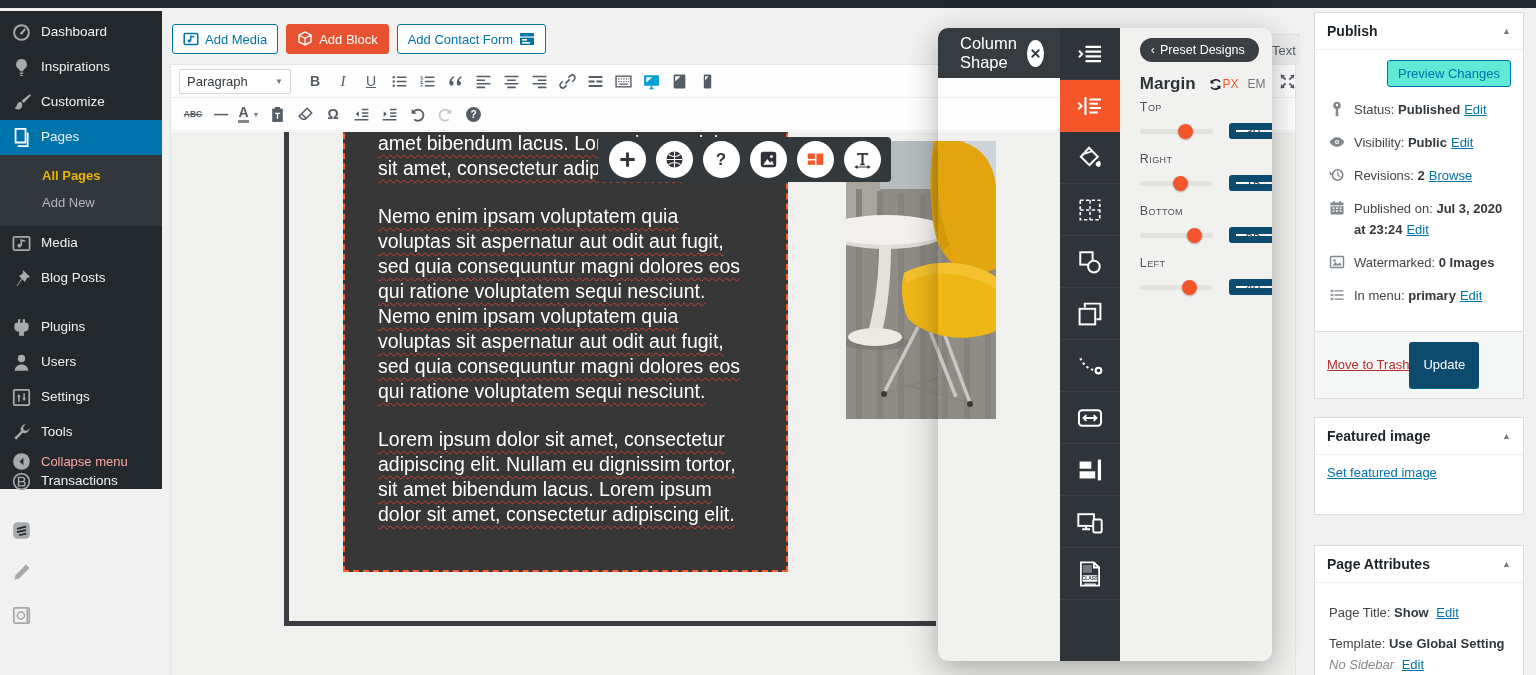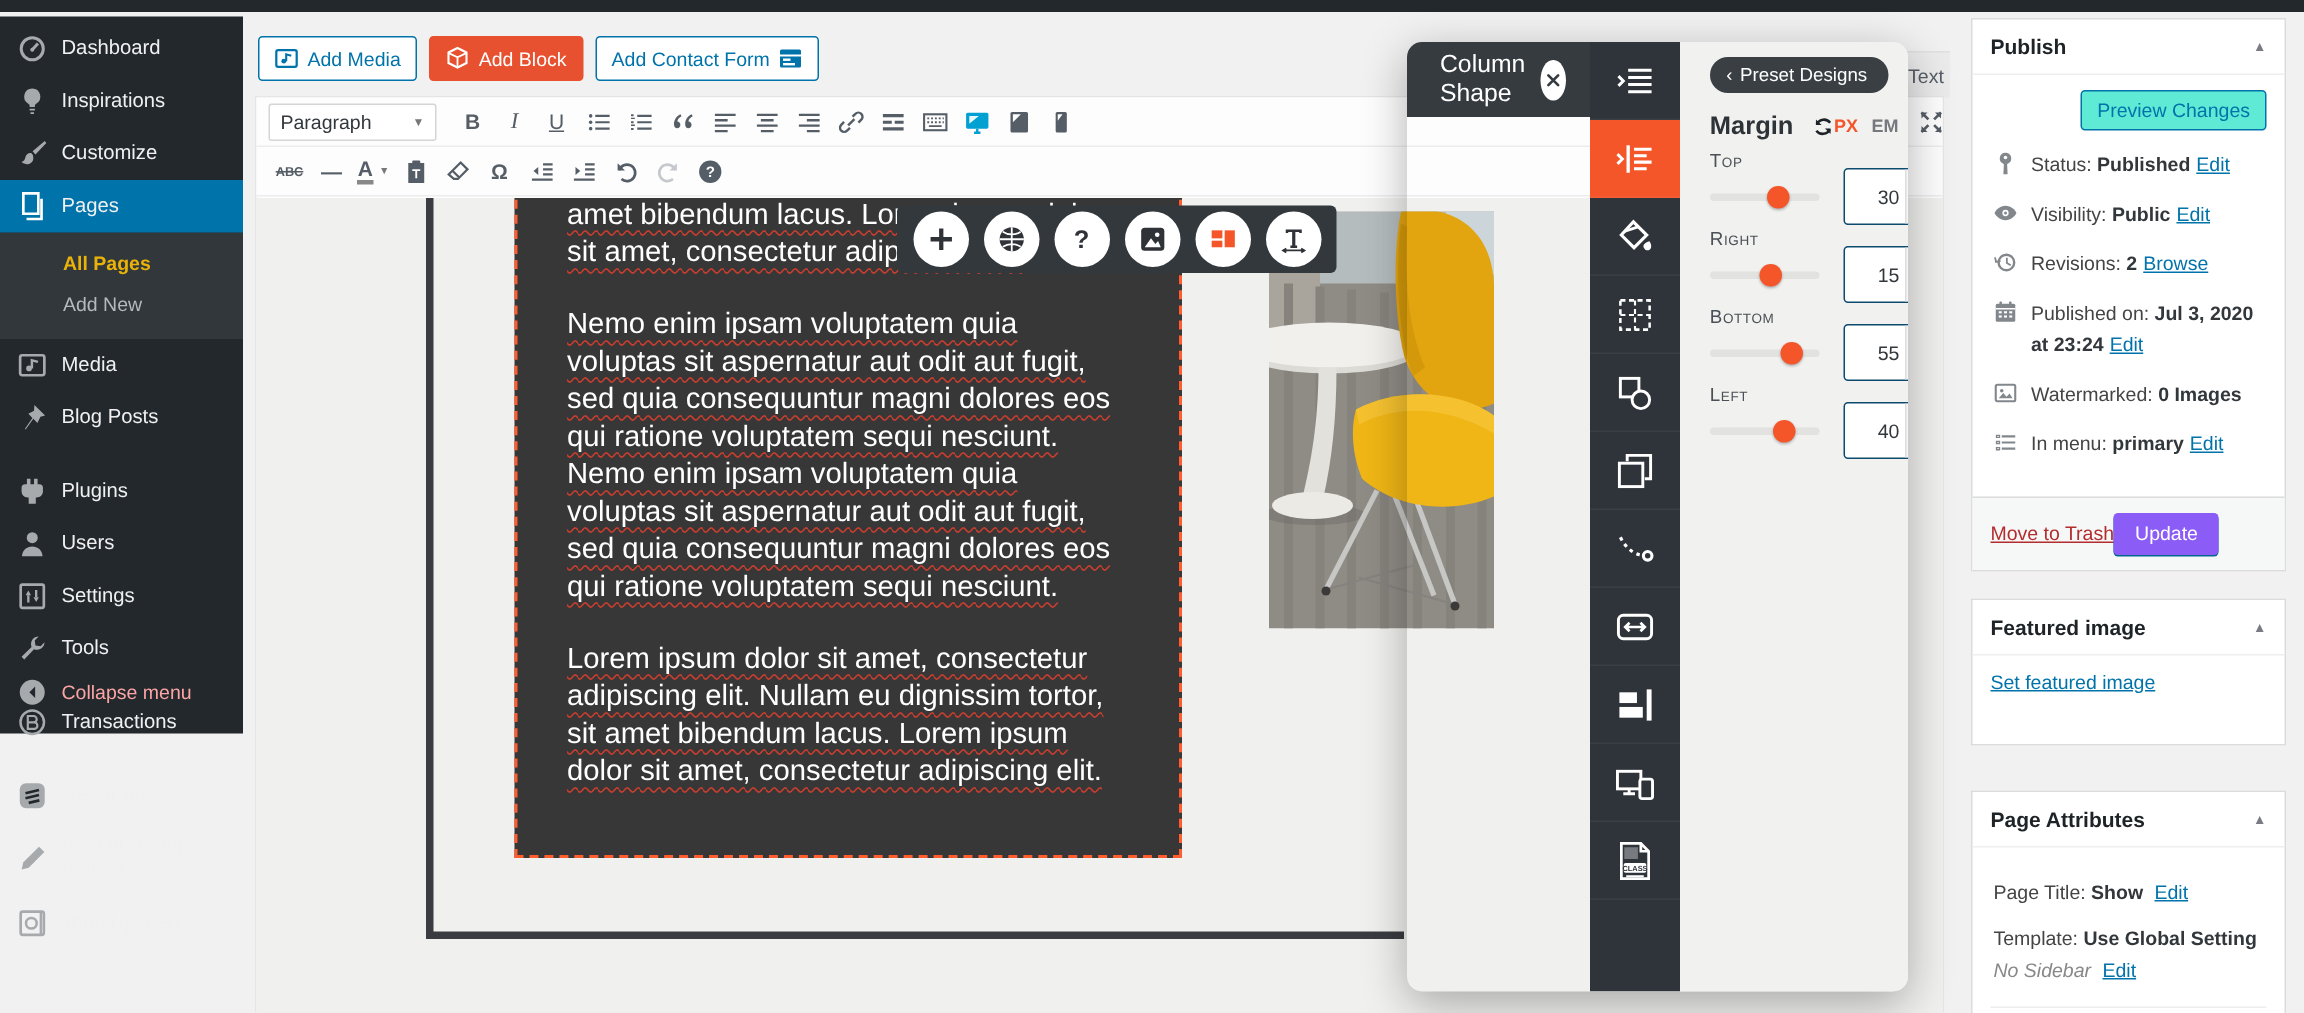--- a/index.html
+++ b/index.html
@@ -64,29 +64,29 @@
   .rail{width:60px;background:#2f343a;flex:0 0 60px}
   .rail-item{height:52px;display:flex;align-items:center;justify-content:center;color:#fff;border-bottom:1px solid rgba(255,255,255,.06);cursor:pointer;position:relative}
   .rail-item .ric{width:26px;height:26px}
   .rail-item.active{background:#f4562a}
   .rail-item.active::after{content:"";position:absolute;right:-9px;top:50%;margin-top:-9px;border:9px solid transparent;border-left-color:#f4562a;z-index:3}
   .panel-content{flex:1;padding:10px 50px 0 20px;position:relative}
   .preset-pill{display:inline-flex;align-items:center;gap:5px;background:#3a3f44;color:#fff;font-size:12.5px;border-radius:13px;padding:5px 14px 5px 11px;margin-bottom:12px}
   .mrow{display:flex;align-items:center;margin-bottom:6px}
   .mtitle{font-size:17px;font-weight:bold;color:#2e3338}
   .refresh{width:15px;height:15px;color:#1d2327;margin-left:12px}
-  .units{margin-left:auto;display:flex;gap:9px;font-size:12px;color:#75797d;font-weight:bold}
+  .units{margin-left:auto;display:flex;gap:9px;font-size:12px;color:#75797d;font-weight:normal}
   .unit{cursor:pointer}
   .unit.active{color:#f4562a}
   .ctl-group{margin-bottom:8px}
   .ctl-label{font-size:12.5px;color:#4a5055;font-variant:small-caps;letter-spacing:.4px;margin-bottom:4px}
   .ctl-row{display:flex;align-items:center;height:26px;position:relative}
   .track{flex:1;height:5px;background:#e2e2e0;border-radius:3px;position:relative;margin-right:16px;cursor:pointer}
   .handle{position:absolute;top:-5px;width:15px;height:15px;border-radius:50%;background:#f4562a;box-shadow:0 1px 2px rgba(0,0,0,.3)}
-  .numbox{width:56px;height:38px;background:#fff;border:1px solid #0c4a6e;border-radius:3px;display:flex;align-items:stretch;overflow:hidden}
+  .numbox{width:56px;height:16px;background:#fff;border:7px solid #0c4a6e;border-radius:3px;display:flex;align-items:stretch;overflow:hidden}
   .numval{flex:1;font-size:13px;color:#32373c;display:flex;align-items:center;justify-content:flex-end;padding-right:4px}
   .spin{width:14px;border-left:1px solid #ddd;background:#f5f5f5;display:flex;flex-direction:column}
   .spin span{flex:1;font-size:6px;line-height:6px;color:#666;display:flex;align-items:center;justify-content:center;cursor:pointer}
   .chain{position:absolute;right:-26px;top:5px;width:16px;height:16px;color:#4a5055;cursor:pointer}
   .panel-scroll{position:absolute;right:4px;top:16px;width:9px;height:557px;background:#a3a3a3;border-radius:5px;cursor:pointer}
 
   
   .right-col{position:absolute;left:1300px;top:8px;width:236px;height:667px;background:#f1f1f1;z-index:2;padding:4px 12px 0 14px}
   .postbox{background:#fff;border:1px solid #dcdcde;margin-bottom:18px}
   .postbox.attrs{margin-top:30px}
@@ -95,21 +95,21 @@
   .pb-caret{font-size:9px;color:#787c82}
   .pb-body{padding:10px 12px 12px;font-size:13px;color:#444}
   .preview-row{text-align:right;margin-bottom:10px}
   .btn-secondary{display:inline-block;border:1px solid #0073aa;color:#0073aa;background:#5eead4;border-radius:3px;font-size:13px;padding:5px 10px}
   .pub-row{display:flex;margin:13px 2px;line-height:1.55}
   .pub-icon{width:16px;height:16px;color:#82878c;margin-right:9px;flex:0 0 16px;margin-top:1px}
   .pub-text b{color:#32373c}
   a.lnk{color:#0073aa;text-decoration:underline;margin-left:4px}
   .pub-foot{display:flex;align-items:center;justify-content:flex-start;background:#f6f7f7;border-top:1px solid #dcdcde;padding:10px 12px}
   a.trash{color:#b32d2e;text-decoration:underline;font-size:13px}
-  .btn-primary{background:#8b5cf6;color:#fff;border-radius:3px;font-size:13px;height:28px;padding:0 14px;box-shadow:0 1px 0 #00688f}
+  .btn-primary{background:#0c4a6e;color:#fff;border-radius:3px;font-size:13px;height:46px;padding:0 14px;box-shadow:0 1px 0 #00688f}
   .attr-row{margin:10px 2px;line-height:1.6}
   .attr-row b{color:#32373c}
   .attr-row i{color:#888;}
   .adv-row{border-top:1px solid #eee;margin-top:14px;padding:14px 4px 4px 14px;display:flex;align-items:center;gap:12px;color:#a0a5aa;font-size:13px;cursor:pointer}
 </style>
 </head>
 <body>
 
 <div class="topbar"></div>
 

